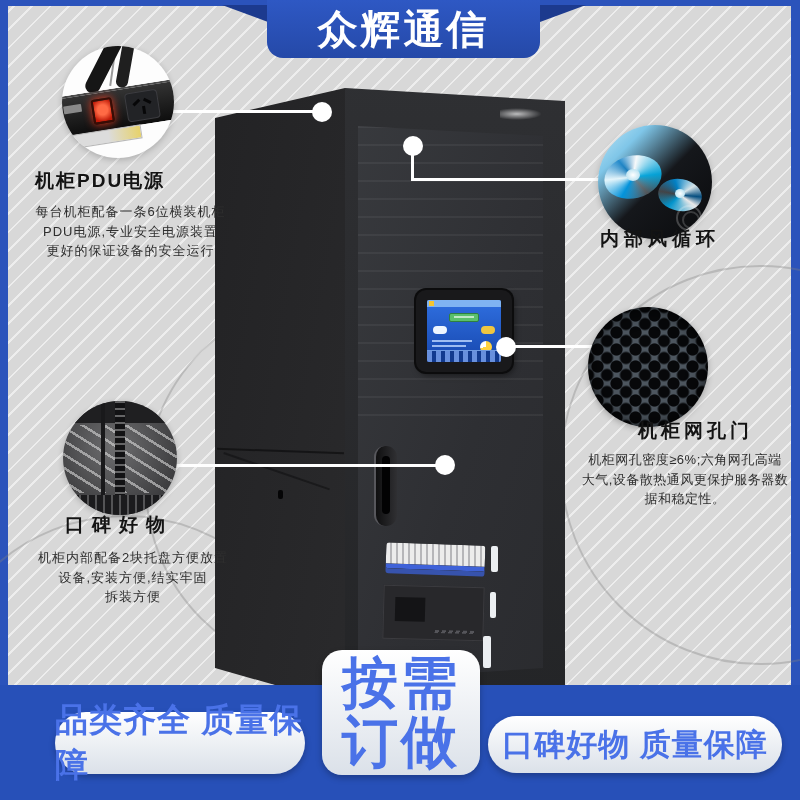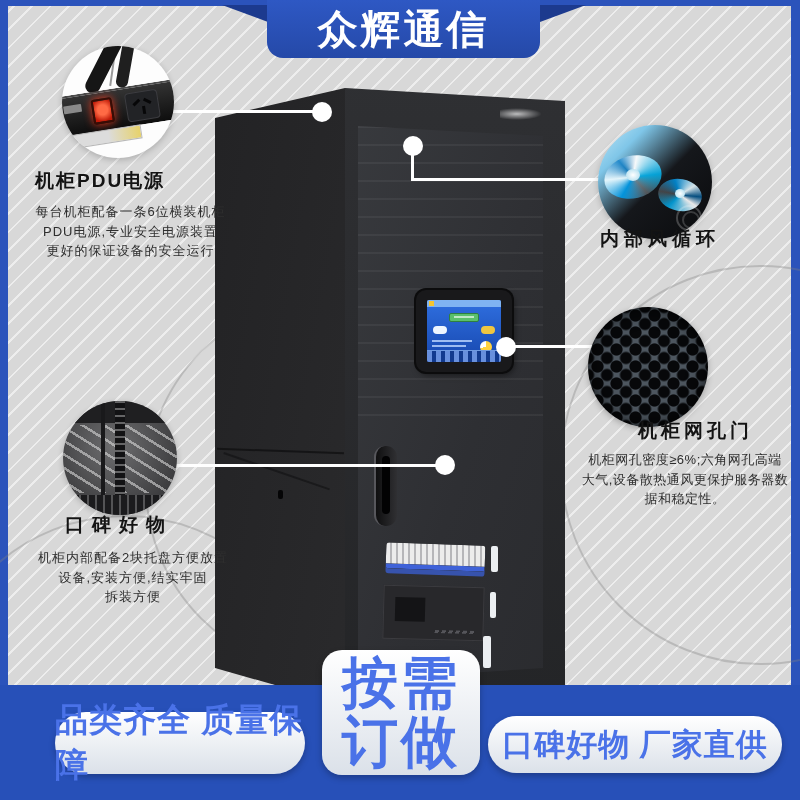--- a/index.html
+++ b/index.html
@@ -295,15 +295,15 @@
   </div>
   <div class="ann-title" style="left:65px; top:512px; letter-spacing:8px;">口碑好物</div>
   <div class="ann-desc" style="left:33px; top:548px; width:200px;">机柜内部配备2块托盘方便放置
 设备,安装方便,结实牢固
 拆装方便</div>
 
   <div class="band"></div>
   <div class="badge center">按需
 订做</div>
   <div class="badge left">品类齐全 质量保障</div>
-  <div class="badge right">口碑好物 厂家直供</div>
+  <div class="badge right">口碑好物 质量保障</div>
 
 </div>
 
 </body></html>

